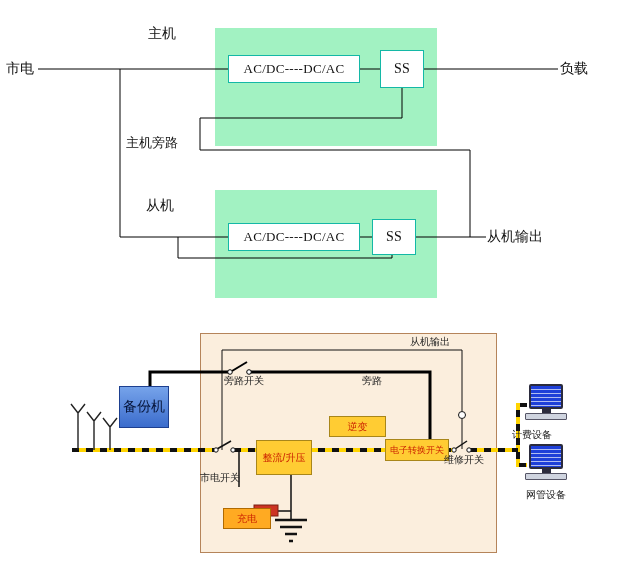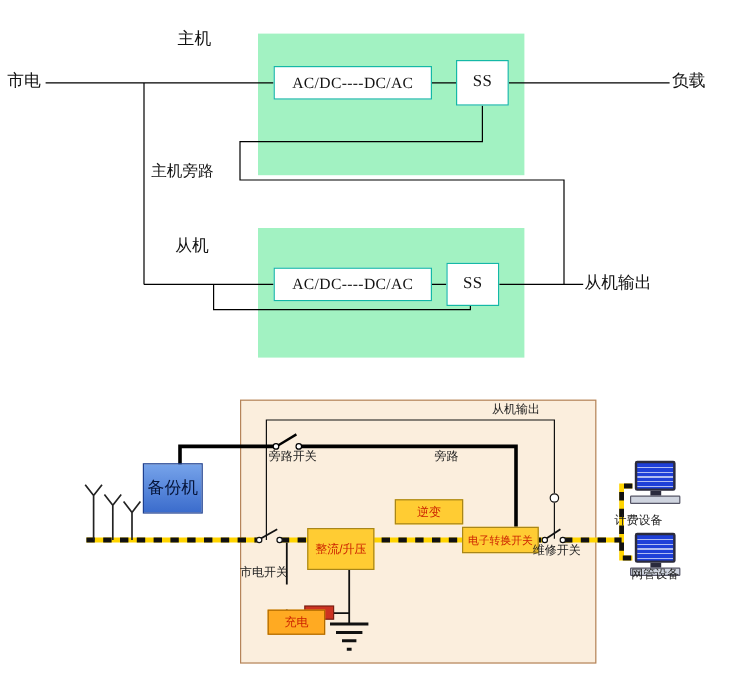--- a/index.html
+++ b/index.html
@@ -95,15 +95,15 @@
     <div class="stand"></div>
     <div class="kb"></div>
   </div>
   <div class="lbl sm" style="left:512px;top:429px">计费设备</div>
 
   <div class="computer" style="left:524px;top:444px">
     <div class="monitor"></div>
     <div class="stand"></div>
     <div class="kb"></div>
   </div>
-  <div class="lbl sm" style="left:526px;top:474px">网管设备</div>
+  <div class="lbl sm" style="left:526px;top:489px">网管设备</div>
 
 </div>
 
 </body></html>

